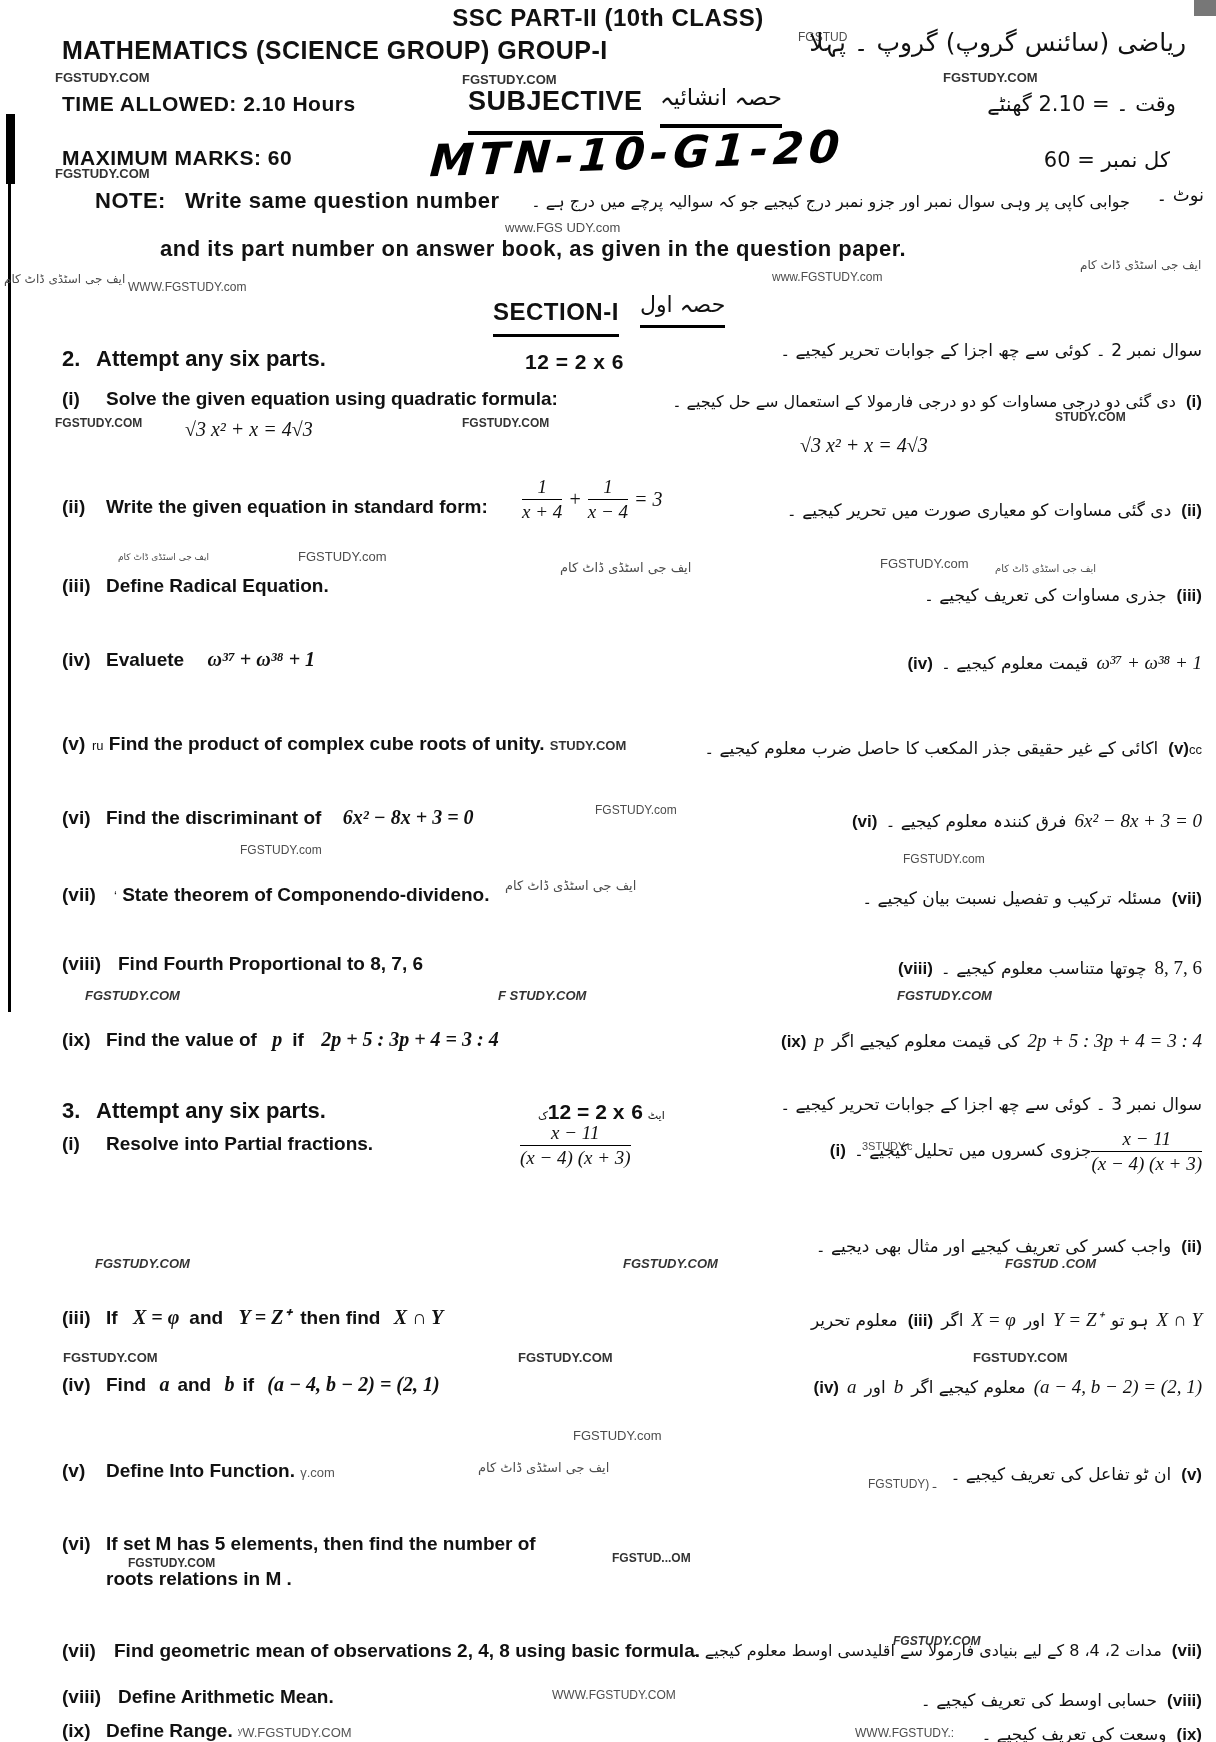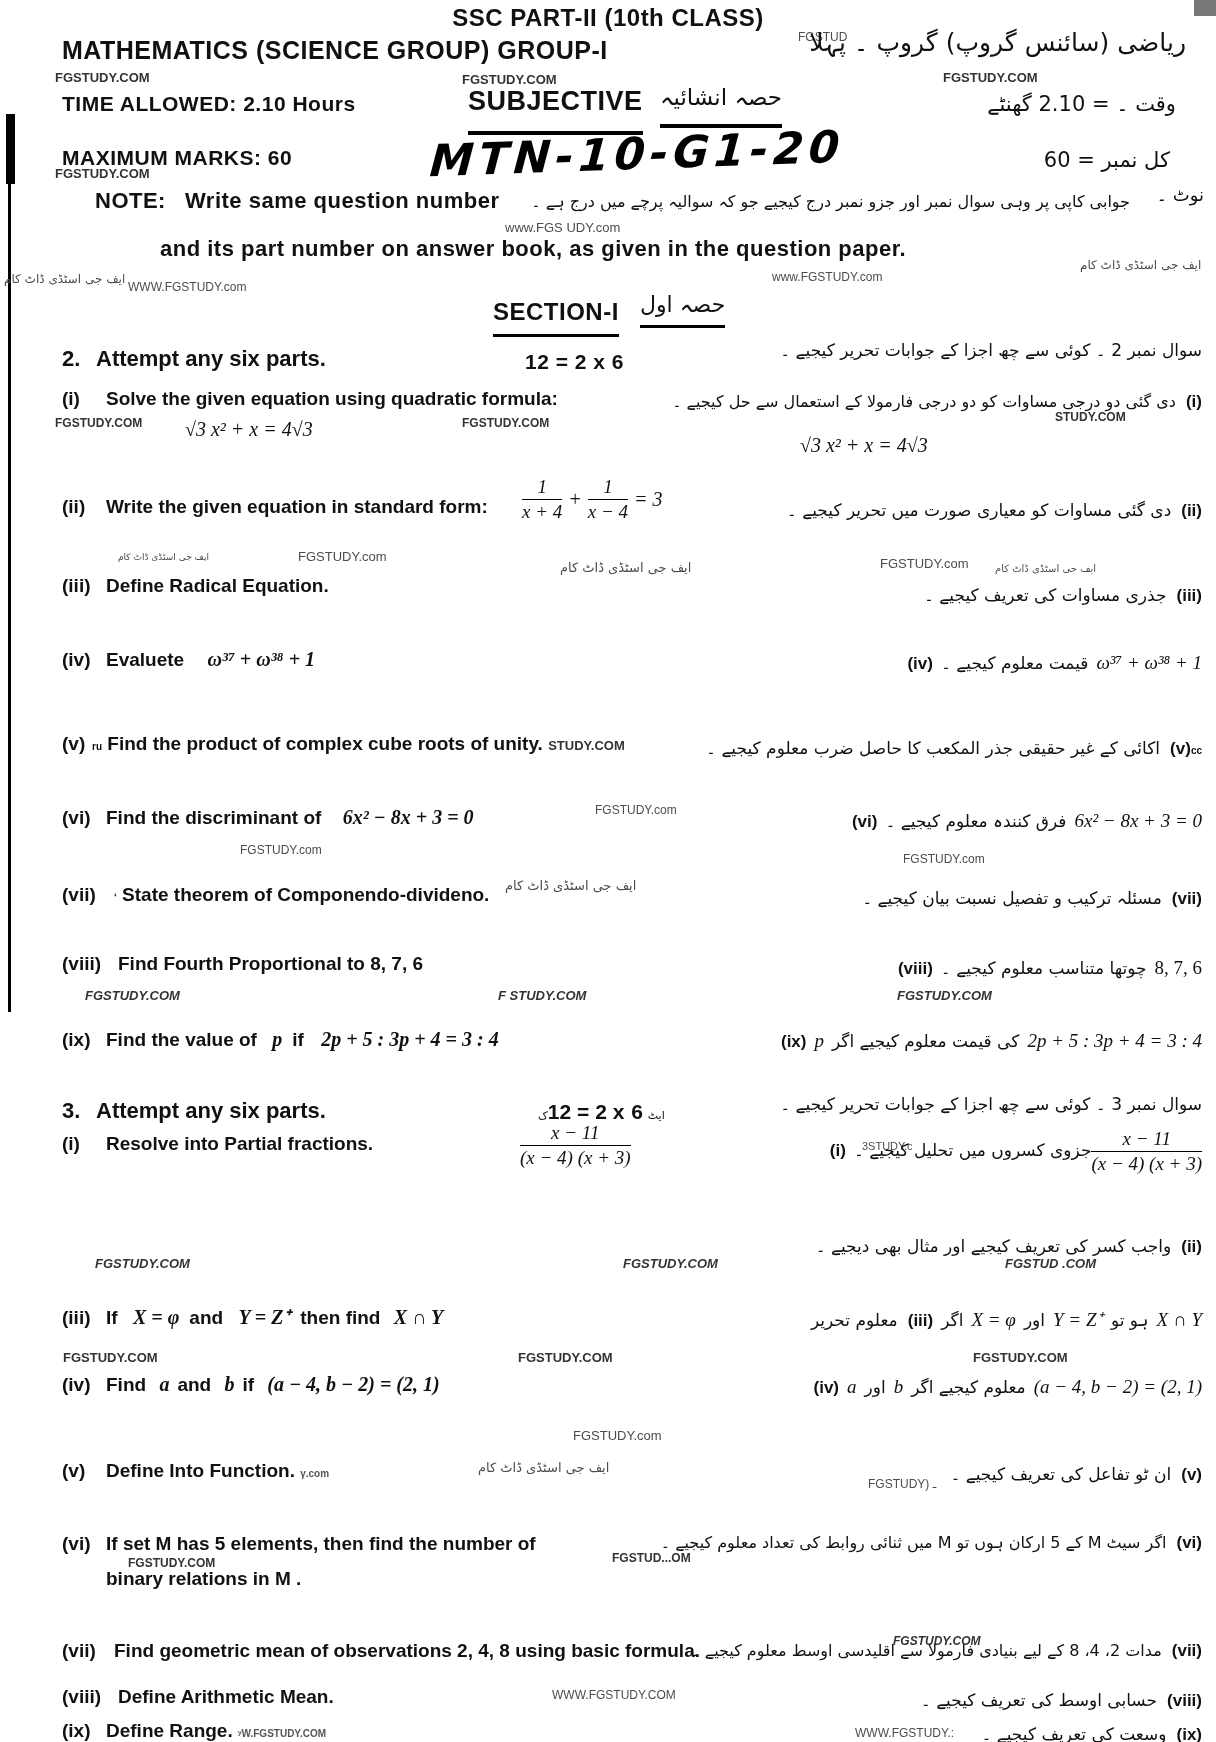--- a/index.html
+++ b/index.html
@@ -24,21 +24,21 @@
         font-family:"Liberation Serif",serif;font-style:italic;font-size:19px;line-height:1.15;}
   .fn{display:block;border-bottom:1.5px solid #000;padding:0 8px 1px;}
   .fd{display:block;padding-top:1px;}
   .wm{position:absolute;color:#4c4c4c;white-space:nowrap;}
   .wm.b{font-weight:700;color:#333;}
   .wm.bi{font-weight:700;font-style:italic;color:#333;}
   .wm.ur{font-family:"DejaVu Sans",sans-serif;direction:rtl;}
   .code{font-family:"DejaVu Sans",sans-serif;font-weight:900;font-style:italic;
         font-size:44px;letter-spacing:5px;transform:rotate(-2deg) skewX(-6deg);color:#000;}
   .bar{position:absolute;background:#000;}
-  .stray{font-size:10px;font-weight:700;}
+  .stray{font-size:13px;font-weight:400;}
   .tiny{font-size:11px;}
 </style>
 </head>
 <body>
 
 <div class="page">
 
   <div class="bar" style="left:6px;top:114px;width:9px;height:70px"></div>
   <div class="bar" style="left:8px;top:184px;width:3px;height:828px"></div>
   <div class="abs" style="right:0;top:0;width:22px;height:16px;background:#777"></div>
@@ -235,24 +235,21 @@
     <span class="plbl">(v)</span><span>Define Into Function.</span>
     <span class="stray" style="color:#555">γ.com</span>
   </div>
   <div class="rrow" style="top:1464px">
     <span class="rlbl">(v)</span><span class="ur">ان ٹو تفاعل کی تعریف کیجیے ۔</span>
   </div>
 
   <div class="erow" style="top:1533px">
     <span class="plbl">(vi)</span><span>If set  M  has 5 elements, then find the number of</span>
   </div>
-  <div class="erow" style="top:1568px;left:106px">binary relations in  M .</div>
-  <div class="rrow" style="top:1533px">
-    <span class="rlbl">(vi)</span><span class="ur" style="font-size:16px">اگر سیٹ M کے 5 ارکان ہوں تو M میں ثنائی روابط کی تعداد معلوم کیجیے ۔</span>
-  </div>
+  <div class="erow" style="top:1568px;left:106px">roots relations in  M .</div>
 
   <div class="erow" style="top:1640px">
     <span class="plbl" style="width:52px">(vii)</span><span>Find geometric mean of observations 2, 4,  8 using basic formula.</span>
   </div>
   <div class="rrow" style="top:1641px">
     <span class="rlbl">(vii)</span><span class="ur" style="font-size:16px">مدات 2، 4، 8 کے لیے بنیادی فارمولا سے اقلیدسی اوسط معلوم کیجیے ۔</span>
   </div>
 
   <div class="erow" style="top:1686px">
     <span class="plbl" style="width:56px">(viii)</span><span>Define Arithmetic Mean.</span>

